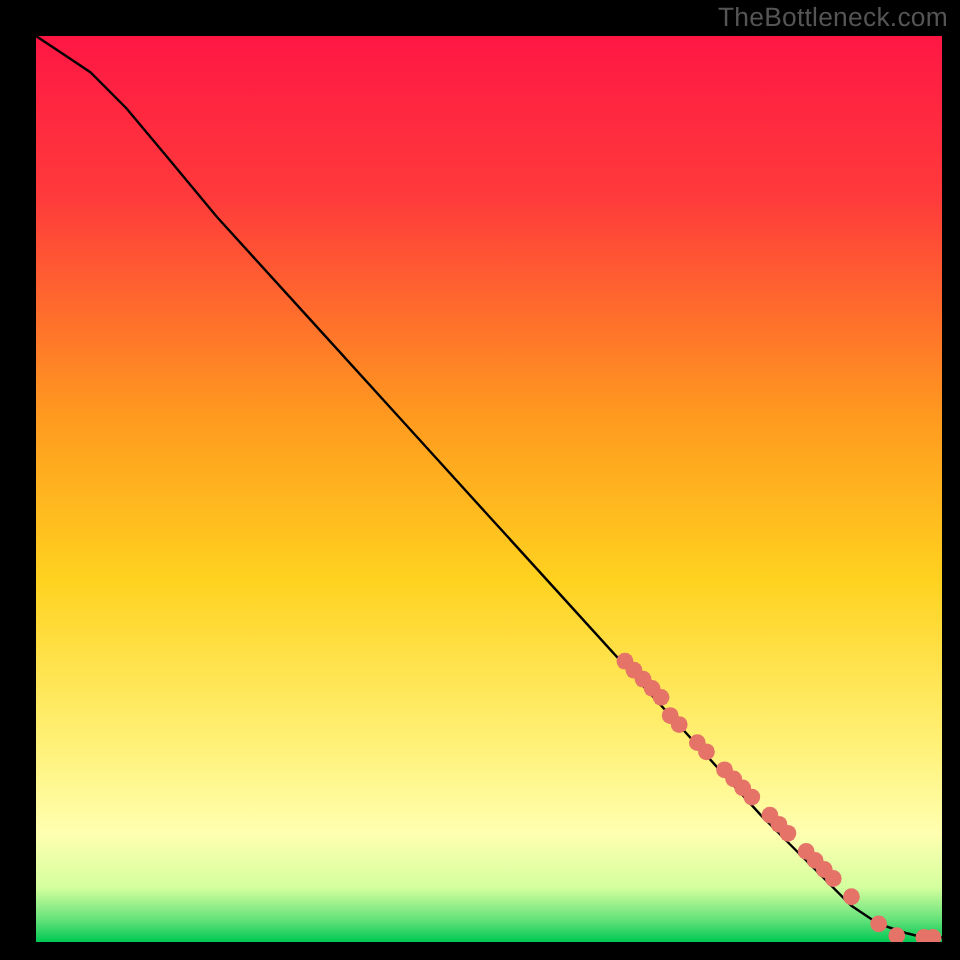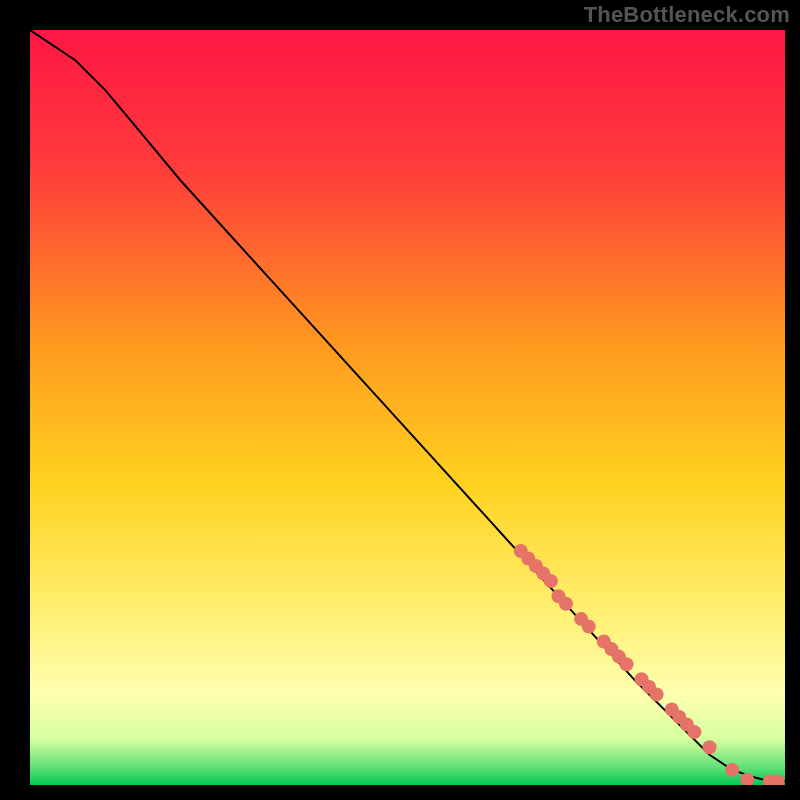--- a/index.html
+++ b/index.html
@@ -16,21 +16,21 @@
     width: 800px;
     height: 800px;
     background: #000;
   }
   .watermark {
     position: absolute;
     top: 2px;
     right: 10px;
     color: #555;
     font-size: 22px;
-    font-weight: 700;
+    font-weight: 400;
     letter-spacing: 0.2px;
     user-select: none;
   }
   .plot {
     position: absolute;
     left: 30px;
     top: 30px;
     width: 755px;
     height: 755px;
   }

